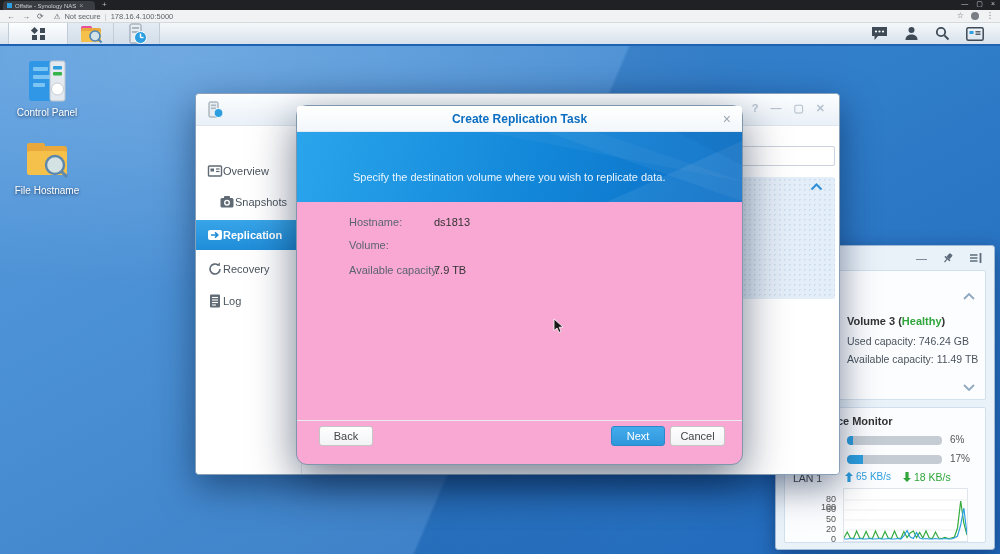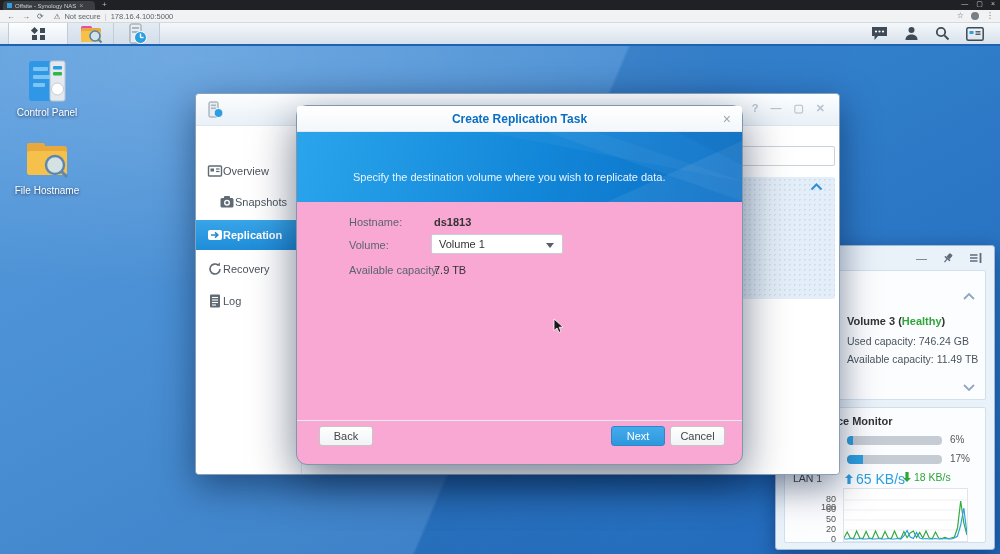--- a/index.html
+++ b/index.html
@@ -53,21 +53,21 @@
   .vol-line { position:absolute; left:62px; top:44px; font-size:11px; font-weight:bold; color:#333; }
   .vol-healthy { color:#2fa53a; }
   .vol-used { position:absolute; left:62px; top:64px; font-size:10.5px; color:#4a545e; }
   .vol-avail { position:absolute; left:62px; top:82px; font-size:10.5px; color:#4a545e; }
   .chev { position:absolute; right:10px; color:#8fa8c0; }
   .rm-title { position:absolute; left:14px; top:7px; font-size:11px; font-weight:bold; color:#333; white-space:nowrap; }
   .bar-row { position:absolute; left:62px; width:95px; height:9px; background:#c6ccd3; border-radius:4px; overflow:hidden; }
   .bar-fill { height:100%; background:#2d9fe0; border-radius:4px 0 0 4px; }
   .bar-label { position:absolute; left:165px; font-size:10px; color:#555; }
   .lan-label { position:absolute; left:8px; top:64px; font-size:10.5px; color:#444;text-align:center; }
-  .lan-up { position:absolute; left:60px; top:63px; font-size:14px; color:#2d9fe0; display:flex; gap:3px; align-items:center;text-align:center; }
+  .lan-up { position:absolute; left:60px; top:63px; font-size:10px; color:#2d9fe0; display:flex; gap:3px; align-items:center;text-align:center; }
   .lan-down { position:absolute; left:118px; top:63px; font-size:10.5px; color:#2fa53a; display:flex; gap:3px; align-items:center; }
   .chart-ylabels { position:absolute; left:30px; top:80px; width:24px; height:54px; }
   .chart-ylabels div { position:absolute; right:3px; font-size:9px; color:#555; }
   .chart-plot-wrap { position:absolute; left:58px; top:80px; width:125px; height:54px; background:#fff; border:1px solid #dfe5ea; }
 
   
   .app-window { position:absolute; left:195px; top:93px; width:645px; height:382px; background:#fff; border:1px solid #87a0b8; border-radius:4px; box-shadow:0 12px 36px rgba(0,22,55,.5); z-index:2; }
   .aw-titlebar { position:absolute; left:0; top:0; right:0; height:32px; background:linear-gradient(#fcfeff,#e9f0f7); border-bottom:1px solid #dde6ee; border-radius:4px 4px 0 0; }
   .aw-icon { position:absolute; left:11px; top:7px; }
   .aw-controls { position:absolute; right:14px; top:8px; display:flex; gap:12px; color:#b6c2ce; font-size:11px; font-weight:bold; }
@@ -369,27 +369,23 @@
       <svg width="447" height="70" viewBox="0 0 447 70" style="position:absolute;left:0;top:0;">
         <polygon points="250,0 447,0 447,70" fill="#ffffff" opacity="0.05"></polygon>
         <polygon points="310,70 447,8 447,70" fill="#ffffff" opacity="0.07"></polygon>
         <polygon points="190,0 300,0 447,50" fill="#ffffff" opacity="0.04"></polygon>
         <polygon points="380,0 447,0 447,34" fill="#0a5ea8" opacity="0.12"></polygon>
       </svg>
       <div class="banner-s">Specify the destination volume where you wish to replicate data.</div>
     </div>
 
     <div class="frm-label" style="top:110px;">Hostname:</div>
-    <div class="frm-value" style="top:110px;font-weight:bold;">ds1813</div>
+    <div class="frm-value" style="top:110px;">ds1813</div>
 
     <div class="frm-label" style="top:133px;">Volume:</div>
-    <div class="frm-select">
-      <span>Volume 1</span>
-      <span class="frm-caret"></span>
-    </div>
 
     <div class="frm-label" style="top:158px;">Available capacity:</div>
     <div class="frm-value" style="top:158px;">7.9 TB</div>
 
     <div class="dlg-footer">
       <div class="btn btn-back">Back</div>
       <div class="btn btn-next">Next</div>
       <div class="btn btn-cancel">Cancel</div>
     </div>
   </div>

